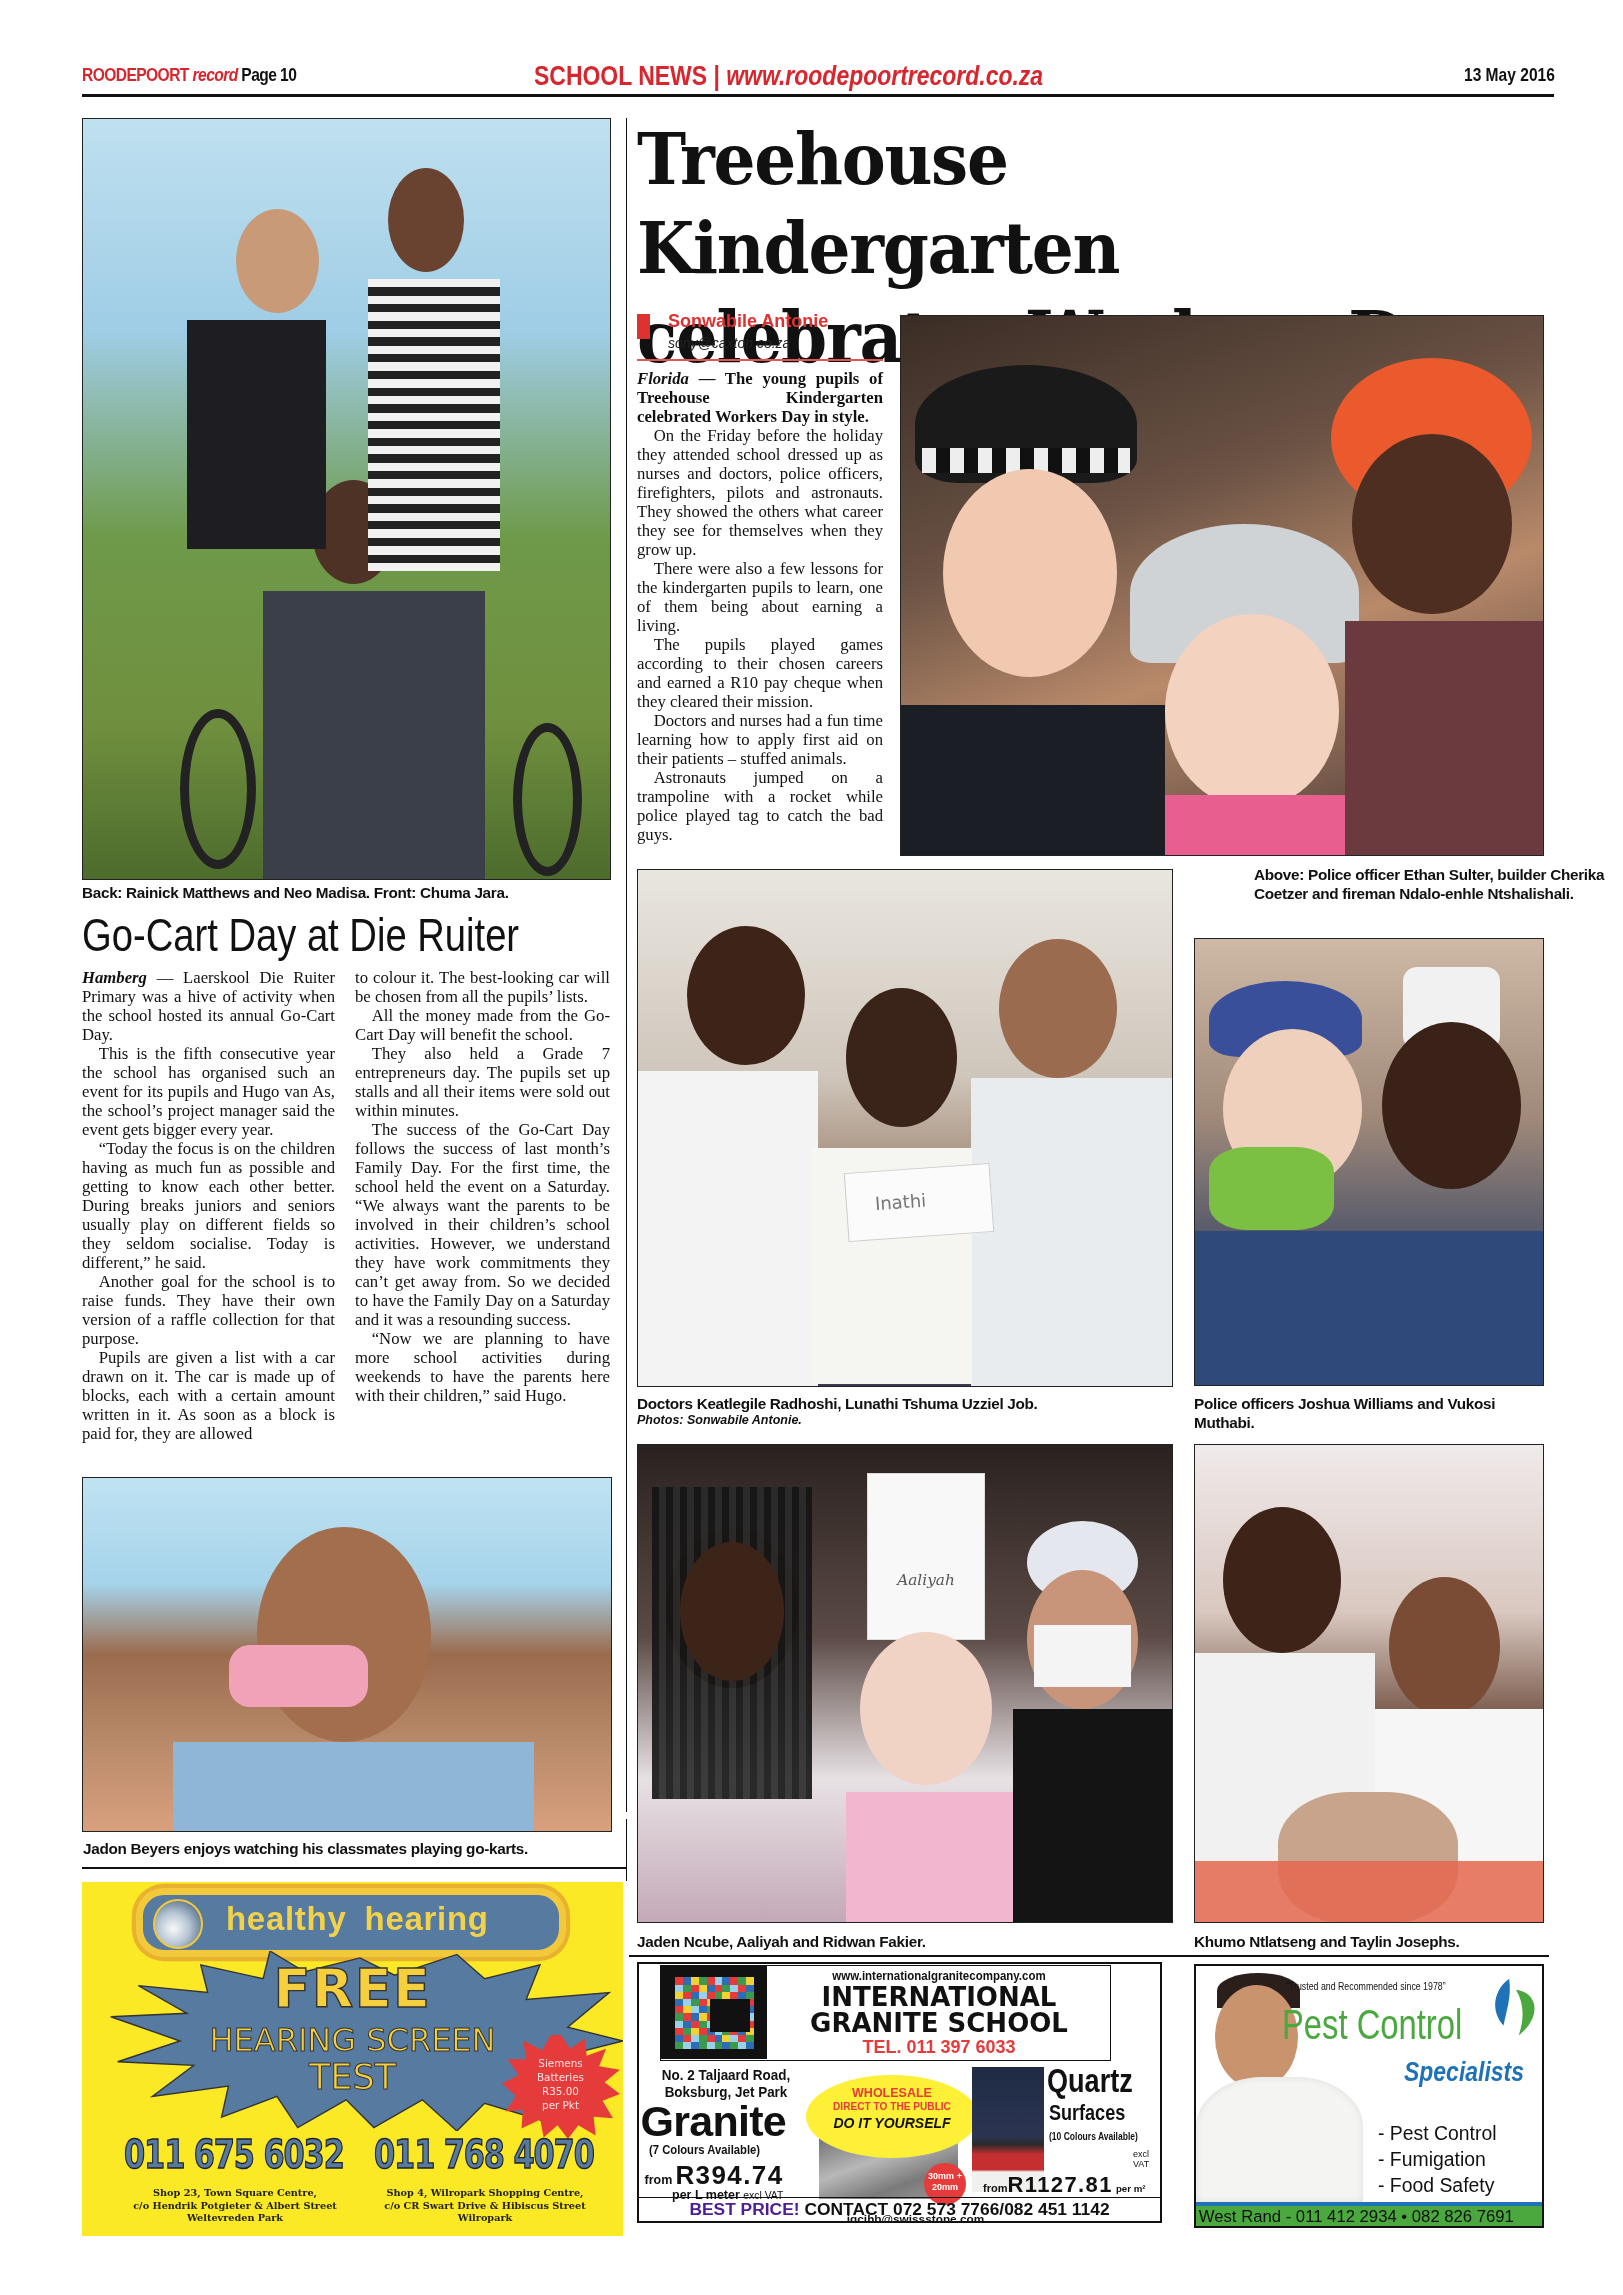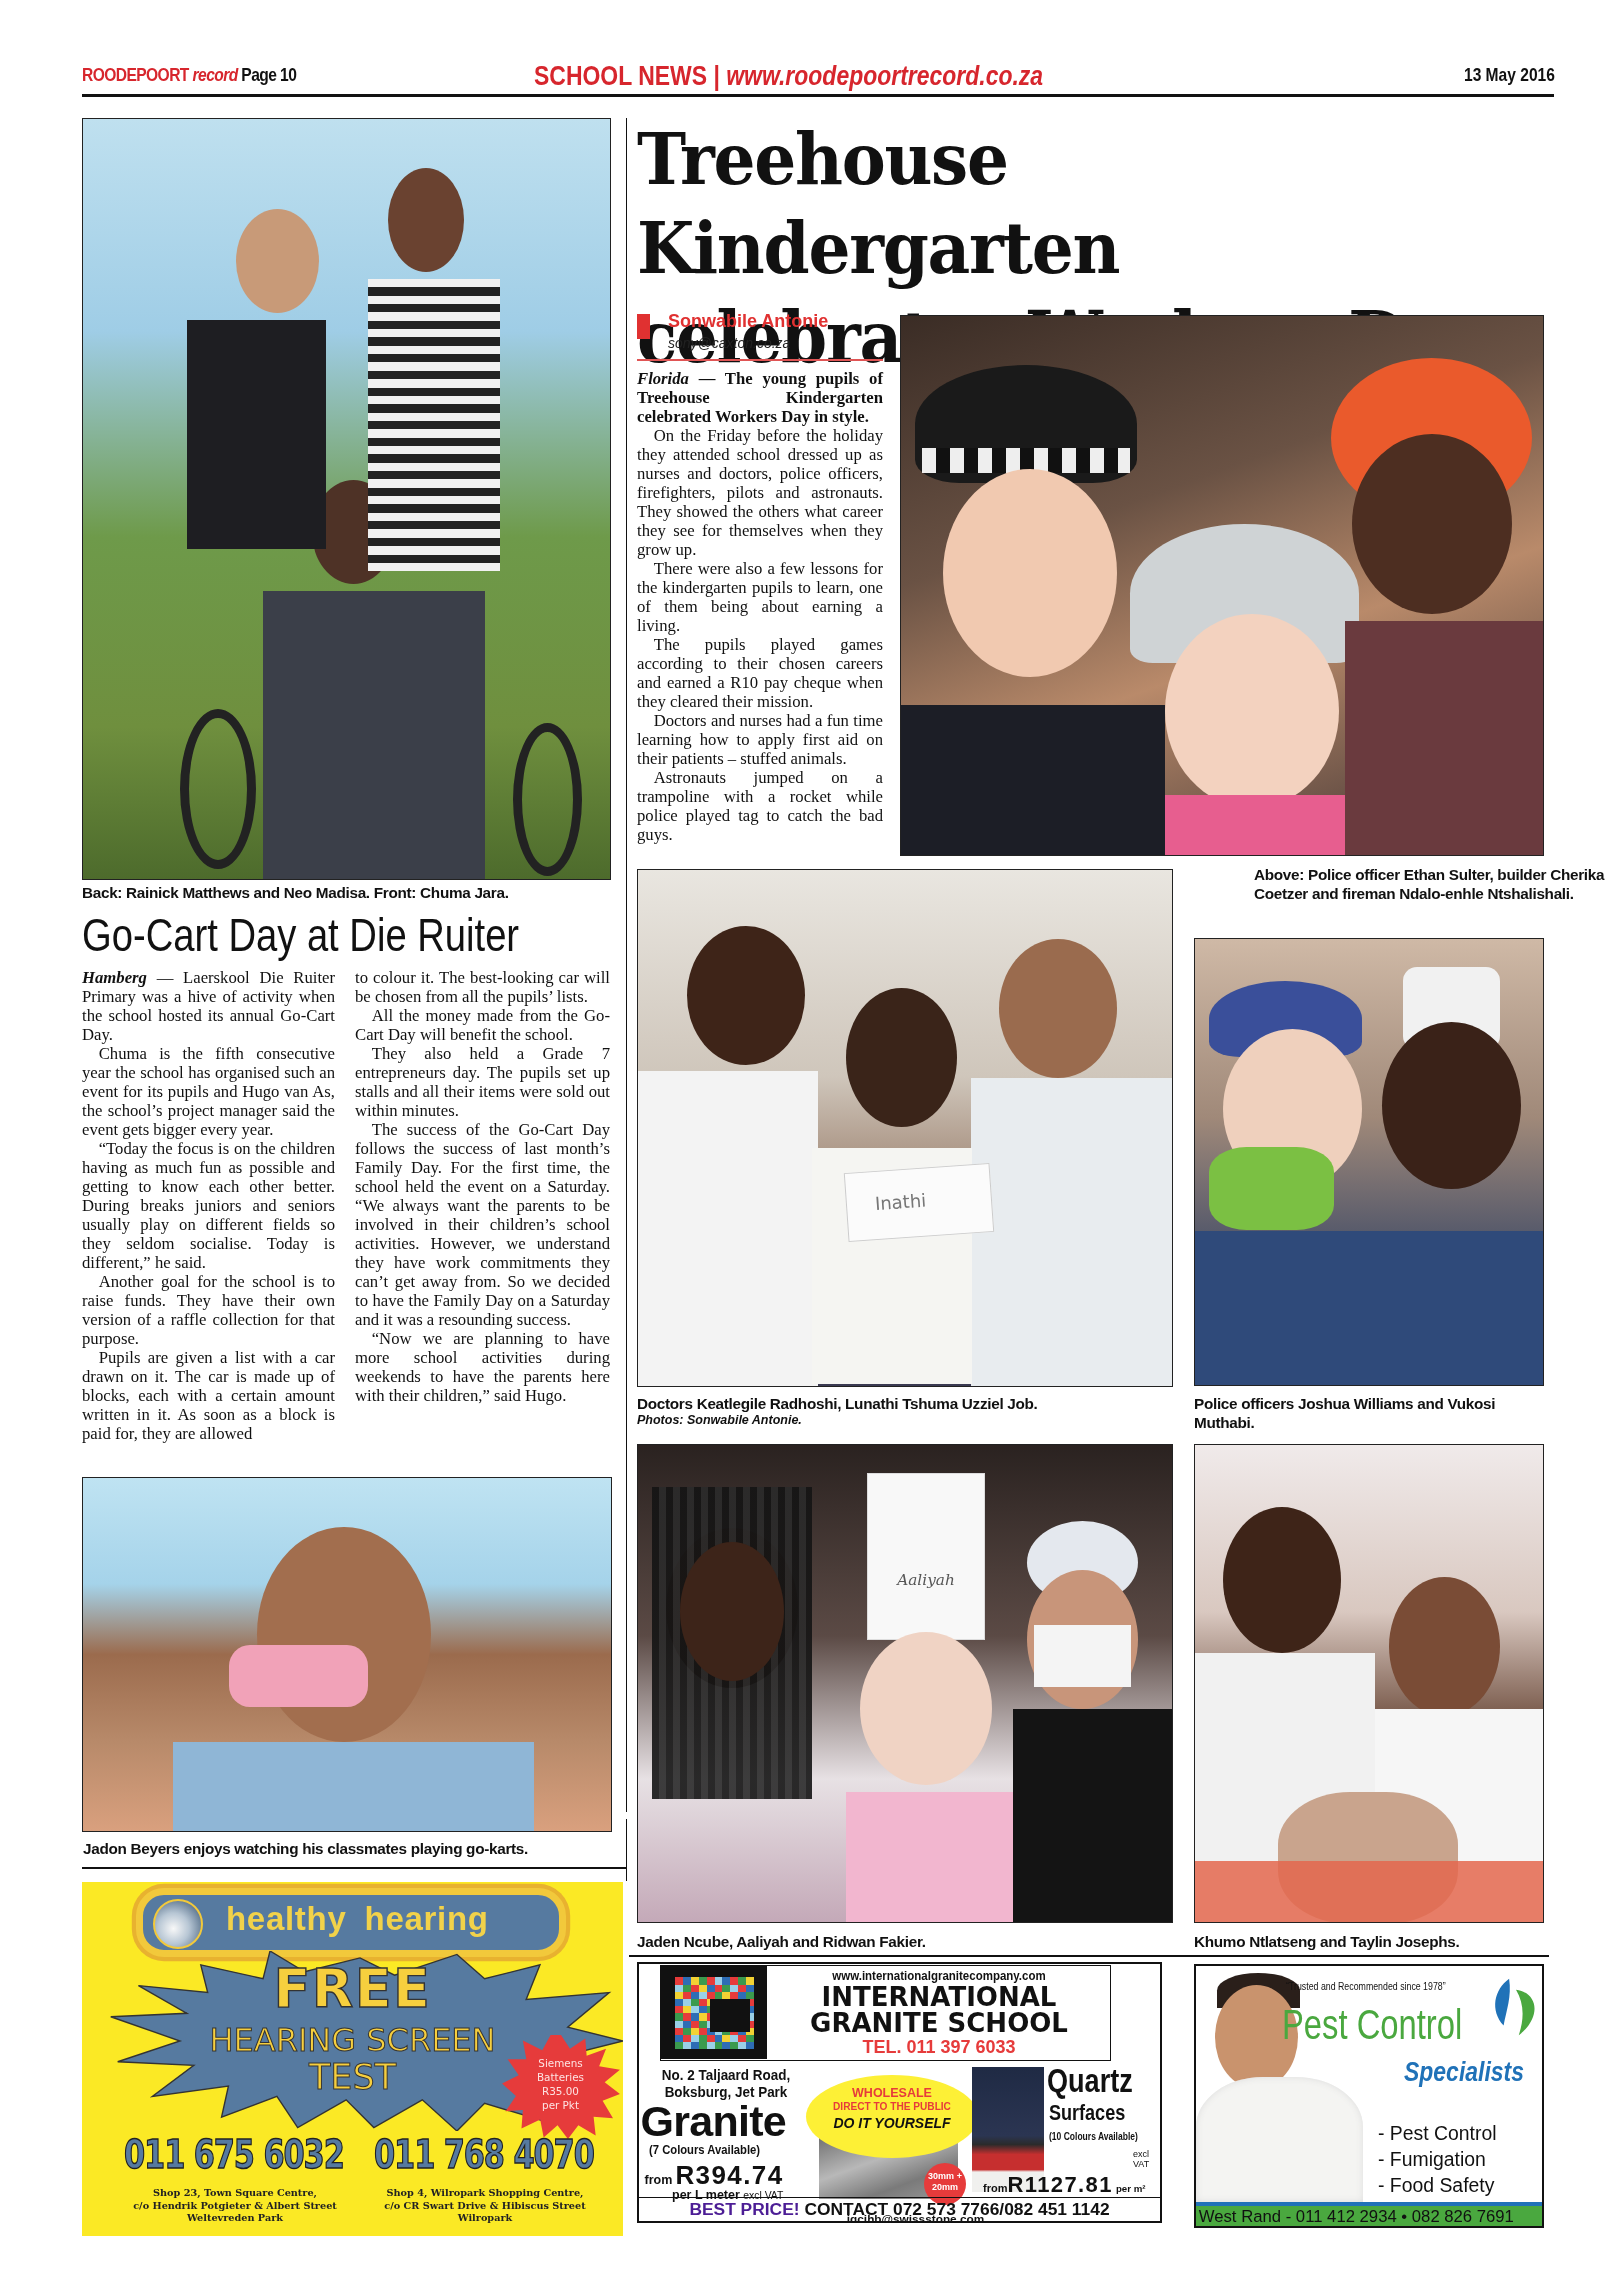--- a/index.html
+++ b/index.html
@@ -140,21 +140,21 @@
   <div style="position:absolute; left:285px; top:160px; width:132px; height:292px; background:repeating-linear-gradient(180deg,#f1f1f1 0 8.3px,#222 8.3px 16.7px);"></div>
   <div style="position:absolute; left:180px; top:472px; width:222px; height:292px; background:#3b3f49;"></div>
   <div style="position:absolute; left:97px; top:590px; width:76px; height:160px; border-radius:50%; border:9.7px solid #222;"></div>
   <div style="position:absolute; left:430px; top:604px; width:69px; height:153px; border-radius:50%; border:9.7px solid #222;"></div>
 </div>
 <div class="abs caption" style="left:82px; top:883px; width:541px;">Back: Rainick Matthews and Neo Madisa. Front: Chuma Jara.</div>
 <div class="abs subhead">Go-Cart Day at Die Ruiter</div>
 
 <div class="abs body-text" style="left:82px; top:968px; width:253px;">
   <p class="lead"><span class="dateline">Hamberg</span> <span>— Laerskool Die Ruiter Primary was a hive of activity when the school hosted its annual Go-Cart Day.</span></p>
-  <p>Chuma is the fifth consecutive year the school has organised such an event for its pupils and Hugo van As, the school’s project manager said the event gets bigger every year.</p>
+  <p>This is the fifth consecutive year the school has organised such an event for its pupils and Hugo van As, the school’s project manager said the event gets bigger every year.</p>
   <p>“Today the focus is on the children having as much fun as possible and getting to know each other better. During breaks juniors and seniors usually play on different fields so they seldom socialise. Today is different,” he said.</p>
   <p>Another goal for the school is to raise funds. They have their own version of a raffle collection for that purpose.</p>
   <p>Pupils are given a list with a car drawn on it. The car is made up of blocks, each with a certain amount written in it. As soon as a block is paid for, they are allowed</p>
 </div>
 <div class="abs body-text" style="left:355px; top:968px; width:255px;">
   <p class="lead">to colour it. The best-looking car will be chosen from all the pupils’ lists.</p>
   <p>All the money made from the Go-Cart Day will benefit the school.</p>
   <p>They also held a Grade 7 entrepreneurs day. The pupils set up stalls and all their items were sold out within minutes.</p>
   <p>The success of the Go-Cart Day follows the success of last month’s Family Day. For the first time, the school held the event on a Saturday. “We always want the parents to be involved in their children’s school activities. However, we understand they have work commitments they can’t get away from. So we decided to have the Family Day on a Saturday and it was a resounding success.</p>
   <p>“Now we are planning to have more school activities during weekends to have the parents here with their children,” said Hugo.</p>

